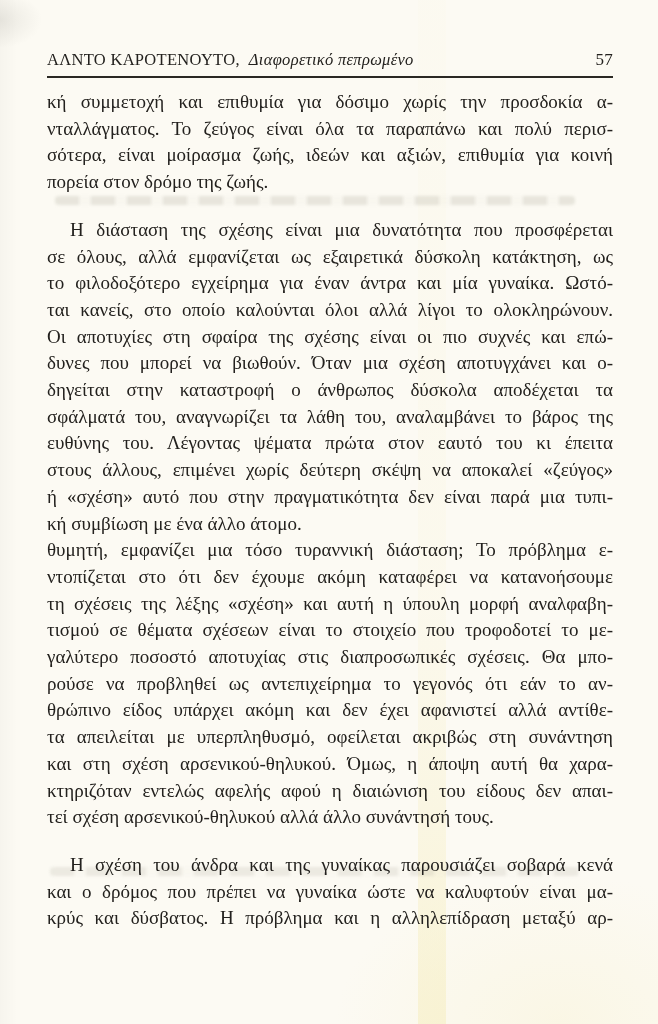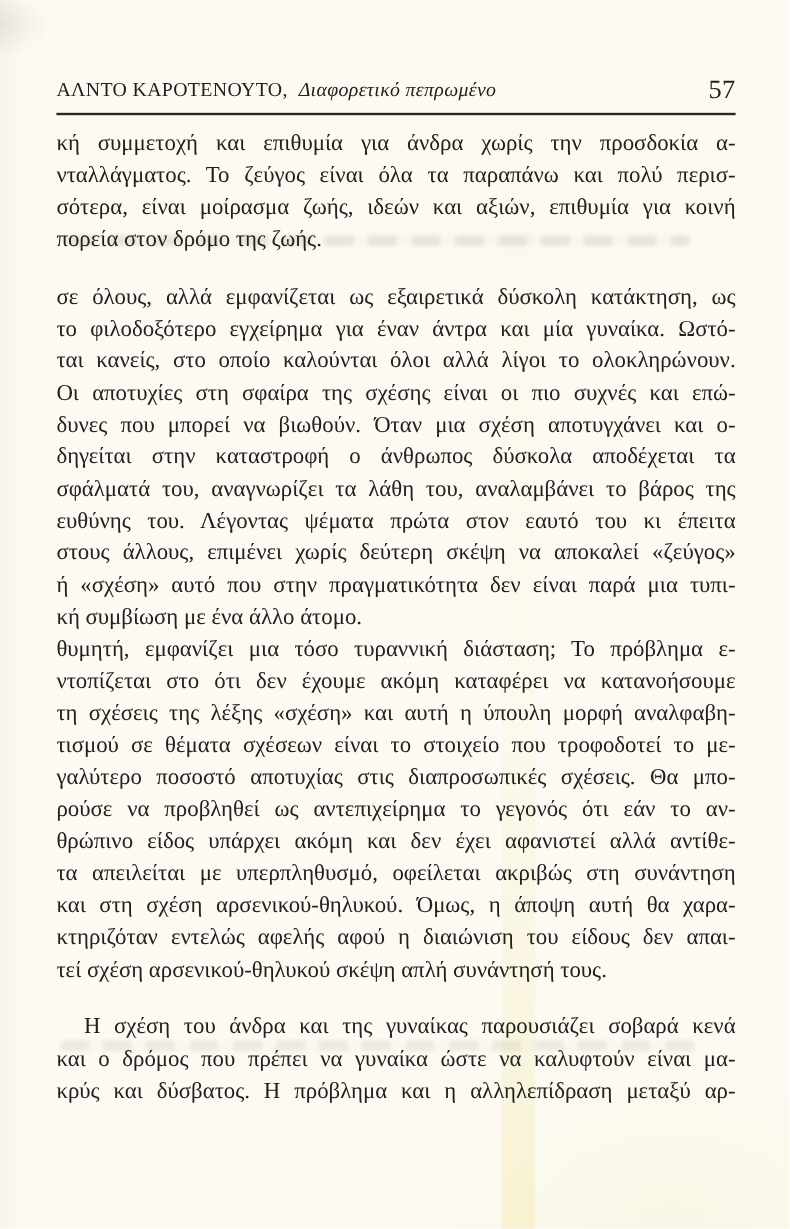--- a/index.html
+++ b/index.html
@@ -48,37 +48,36 @@
   .content {
     position: absolute;
     left: 47px;
     top: 50px;
     width: 566px;
     color: #23211e;
   }
   .running-header {
     display: flex;
     justify-content: space-between;
-    align-items: center;
+    align-items: flex-start;
     font-size: 16.5px;
     letter-spacing: 0.3px;
     border-bottom: 2px solid #2a2823;
     padding-bottom: 6px;
     white-space: nowrap;
-    margin-top: 12px;
   }
   .running-header .author {
     font-weight: normal;
   }
   .running-header .book-title {
     font-style: italic;
     margin-left: 9px;
   }
   .running-header .pageno {
-    font-size: 22px;
+    font-size: 17px;
   }
 
   .body-text {
     margin-top: 11px;
     font-size: 19px;
     line-height: 26.7px;
     text-rendering: optimizeLegibility;
   }
   .paragraph { margin: 0; }
   .paragraph.gap { margin-top: 21px; }
@@ -104,26 +103,27 @@
     <div class="running-header">
       <span>
         <span class="author">ΑΛΝΤΟ ΚΑΡΟΤΕΝΟΥΤΟ,</span><span class="book-title">Διαφορετικό πεπρωμένο</span>
       </span>
       <span class="pageno">57</span>
     </div>
 
     <div class="body-text">
 
     <div class="paragraph">
-          <div class="line">κή συμμετοχή και επιθυμία για άνδρα χωρίς την προσδοκία α-</div>
+          <div class="line">κή συμμετοχή και επιθυμία για δόσιμο χωρίς την προσδοκία α-</div>
           <div class="line">νταλλάγματος. Το ζεύγος είναι όλα τα παραπάνω και πολύ περισ-</div>
           <div class="line">σότερα, είναι μοίρασμα ζωής, ιδεών και αξιών, επιθυμία για κοινή</div>
           <div class="line last">πορεία στον δρόμο της ζωής.</div>
         </div>
         <div class="paragraph gap">
+          <div class="line indent">Η διάσταση της σχέσης είναι μια δυνατότητα που προσφέρεται</div>
           <div class="line">σε όλους, αλλά εμφανίζεται ως εξαιρετικά δύσκολη κατάκτηση, ως</div>
           <div class="line">το φιλοδοξότερο εγχείρημα για έναν άντρα και μία γυναίκα. Ωστό-</div>
           <div class="line">ται κανείς, στο οποίο καλούνται όλοι αλλά λίγοι το ολοκληρώνουν.</div>
           <div class="line">Οι αποτυχίες στη σφαίρα της σχέσης είναι οι πιο συχνές και επώ-</div>
           <div class="line">δυνες που μπορεί να βιωθούν. Όταν μια σχέση αποτυγχάνει και ο-</div>
           <div class="line">δηγείται στην καταστροφή ο άνθρωπος δύσκολα αποδέχεται τα</div>
           <div class="line">σφάλματά του, αναγνωρίζει τα λάθη του, αναλαμβάνει το βάρος της</div>
           <div class="line">ευθύνης του. Λέγοντας ψέματα πρώτα στον εαυτό του κι έπειτα</div>
           <div class="line">στους άλλους, επιμένει χωρίς δεύτερη σκέψη να αποκαλεί «ζεύγος»</div>
           <div class="line">ή «σχέση» αυτό που στην πραγματικότητα δεν είναι παρά μια τυπι-</div>
@@ -133,21 +133,21 @@
           <div class="line">θυμητή, εμφανίζει μια τόσο τυραννική διάσταση; Το πρόβλημα ε-</div>
           <div class="line">ντοπίζεται στο ότι δεν έχουμε ακόμη καταφέρει να κατανοήσουμε</div>
           <div class="line">τη σχέσεις της λέξης «σχέση» και αυτή η ύπουλη μορφή αναλφαβη-</div>
           <div class="line">τισμού σε θέματα σχέσεων είναι το στοιχείο που τροφοδοτεί το με-</div>
           <div class="line">γαλύτερο ποσοστό αποτυχίας στις διαπροσωπικές σχέσεις. Θα μπο-</div>
           <div class="line">ρούσε να προβληθεί ως αντεπιχείρημα το γεγονός ότι εάν το αν-</div>
           <div class="line">θρώπινο είδος υπάρχει ακόμη και δεν έχει αφανιστεί αλλά αντίθε-</div>
           <div class="line">τα απειλείται με υπερπληθυσμό, οφείλεται ακριβώς στη συνάντηση</div>
           <div class="line">και στη σχέση αρσενικού-θηλυκού. Όμως, η άποψη αυτή θα χαρα-</div>
           <div class="line">κτηριζόταν εντελώς αφελής αφού η διαιώνιση του είδους δεν απαι-</div>
-          <div class="line last">τεί σχέση αρσενικού-θηλυκού σκέψη απλή συνάντησή τους.</div>
+          <div class="line last">τεί σχέση αρσενικού-θηλυκού αλλά άλλο συνάντησή τους.</div>
         </div>
         <div class="paragraph gap">
           <div class="line indent">Η σχέση του άνδρα και της γυναίκας παρουσιάζει σοβαρά κενά</div>
           <div class="line">και ο δρόμος που πρέπει να γυναίκα ώστε να καλυφτούν είναι μα-</div>
           <div class="line">κρύς και δύσβατος. Η πρόβλημα και η αλληλεπίδραση μεταξύ αρ-</div>
         </div>
       </div>
 
   </div>
 </div>

